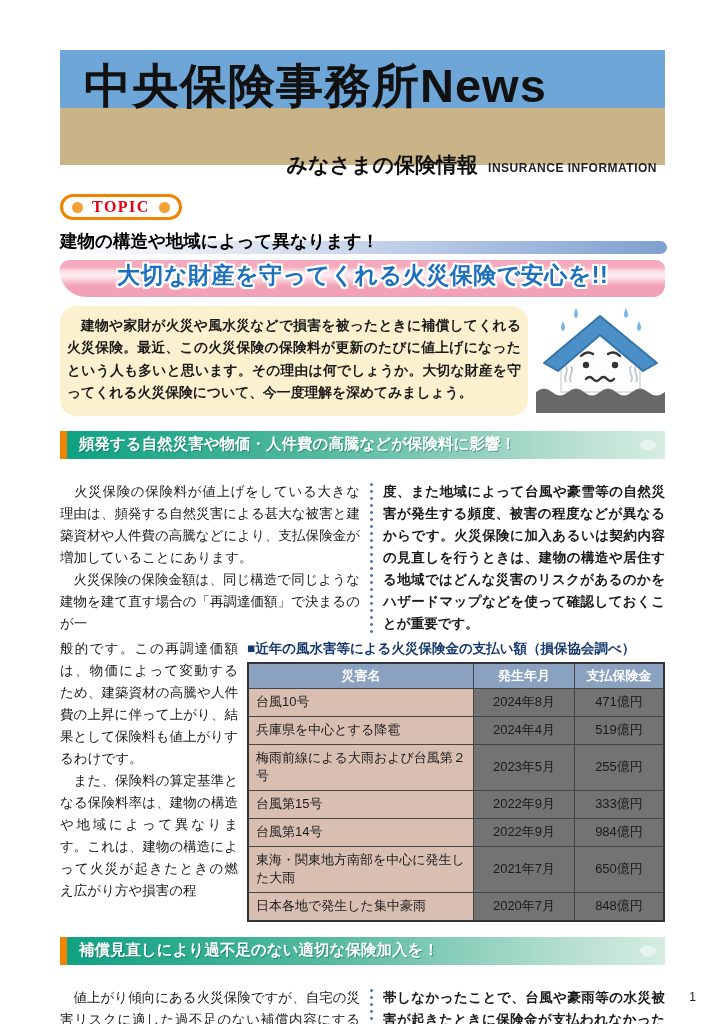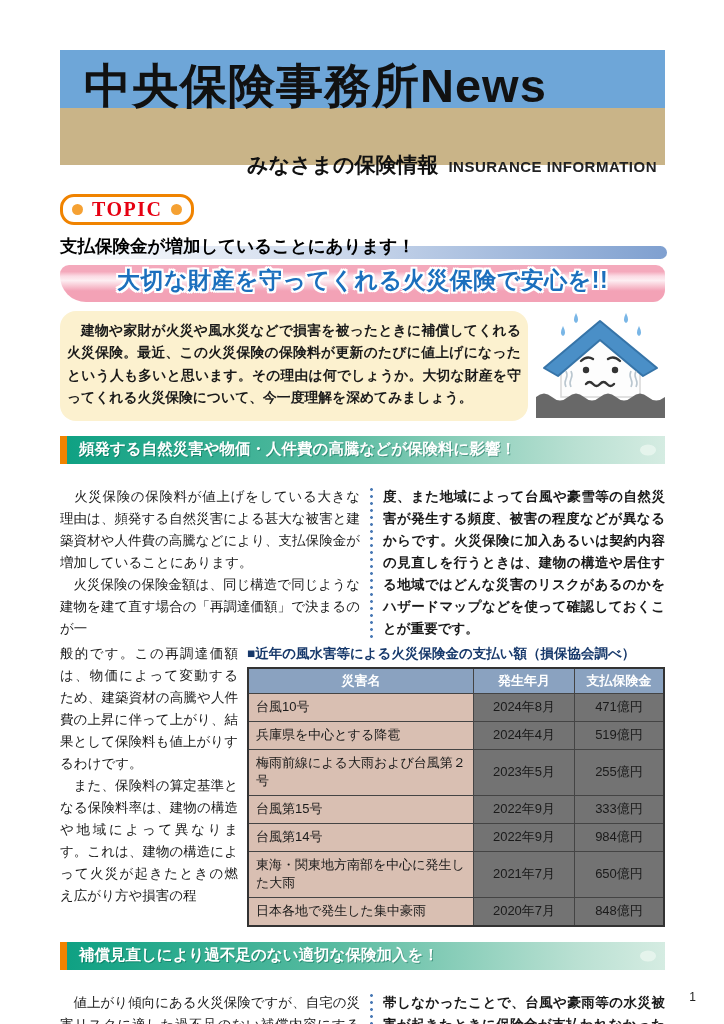--- a/index.html
+++ b/index.html
@@ -6,26 +6,26 @@
   body{width:724px;height:1024px;font-family:"Liberation Sans","DejaVu Sans",sans-serif;color:#1a1a1a;}
   .page{position:relative;width:724px;height:1024px;overflow:hidden;box-sizing:border-box;padding:50px 59px 0 60px;}
 
   
   .masthead{position:relative;width:100%;height:131px;text-decoration:underline;}
   .mast-blue{height:58px;background:#6ea6d8;}
   .mast-tan{height:57px;background:#c9b488;}
   .mast-title{position:absolute;left:24px;top:12px;font-size:47px;font-weight:bold;color:#111;letter-spacing:1px;line-height:1;}
   .mast-subrow{position:absolute;right:8px;bottom:2px;display:flex;align-items:baseline;gap:10px;}
   .mast-sub{font-size:21px;font-weight:bold;color:#111;}
-  .mast-sub-en{font-size:15px;font-weight:bold;color:#222;letter-spacing:.5px;}
+  .mast-sub-en{font-size:12px;font-weight:bold;color:#222;letter-spacing:.5px;}
 
   
   .topic-badge{margin-top:13px;display:inline-flex;align-items:center;gap:9px;border:3px solid #f08300;border-radius:14px;padding:1px 9px;background:#fff;}
   .topic-badge .dot{width:11px;height:11px;border-radius:50%;background:#f5a133;}
-  .topic-badge .txt{font-family:"Liberation Serif","DejaVu Serif",serif;font-weight:bold;font-size:20px;color:#e60012;letter-spacing:1.5px;}
+  .topic-badge .txt{font-family:"Liberation Serif","DejaVu Serif",serif;font-weight:bold;font-size:16px;color:#e60012;letter-spacing:1.5px;}
 
   
   .topic-heading{position:relative;margin-top:7px;height:28px;}
   .topic-heading .bar{position:absolute;left:0;right:-2px;bottom:1px;height:13px;background:linear-gradient(to right,rgba(255,255,255,0) 0%,#cdd9ec 45%,#7fa0d0 100%);border-radius:0 7px 7px 0;}
   .topic-heading .txt{position:relative;font-size:17.5px;font-weight:bold;color:#000;line-height:28px;}
 
   
   .banner{position:relative;margin-top:5px;height:37px;border-radius:9px 9px 12px 26px;background:linear-gradient(to bottom,#f4a9bc 0%,#f4a9bc 18%,#fbdbe4 30%,#fdeef2 42%,#f3a2b6 70%,#f3a2b6 100%);display:flex;align-items:flex-start;justify-content:center;}
   .banner .txt{font-size:23px;font-weight:bold;color:#1b6fbd;letter-spacing:.5px;
     text-shadow:-2px -2px 0 #fff,2px -2px 0 #fff,-2px 2px 0 #fff,2px 2px 0 #fff,0 -2px 0 #fff,0 2px 0 #fff,-2px 0 0 #fff,2px 0 0 #fff;}
@@ -80,21 +80,21 @@
   
   <div class="topic-badge">
     <span class="dot"></span>
     <span class="txt">TOPIC</span>
     <span class="dot"></span>
   </div>
 
   
   <div class="topic-heading">
     <div class="bar"></div>
-    <div class="txt">支払保険金が増加していることにあります！</div>
+    <div class="txt">建物の構造や地域によって異なります！</div>
   </div>
 
   
   <div class="banner">
     <span class="txt">大切な財産を守ってくれる火災保険で安心を!!</span>
   </div>
 
   
   <div class="intro-row">
     <div class="intro-box">

